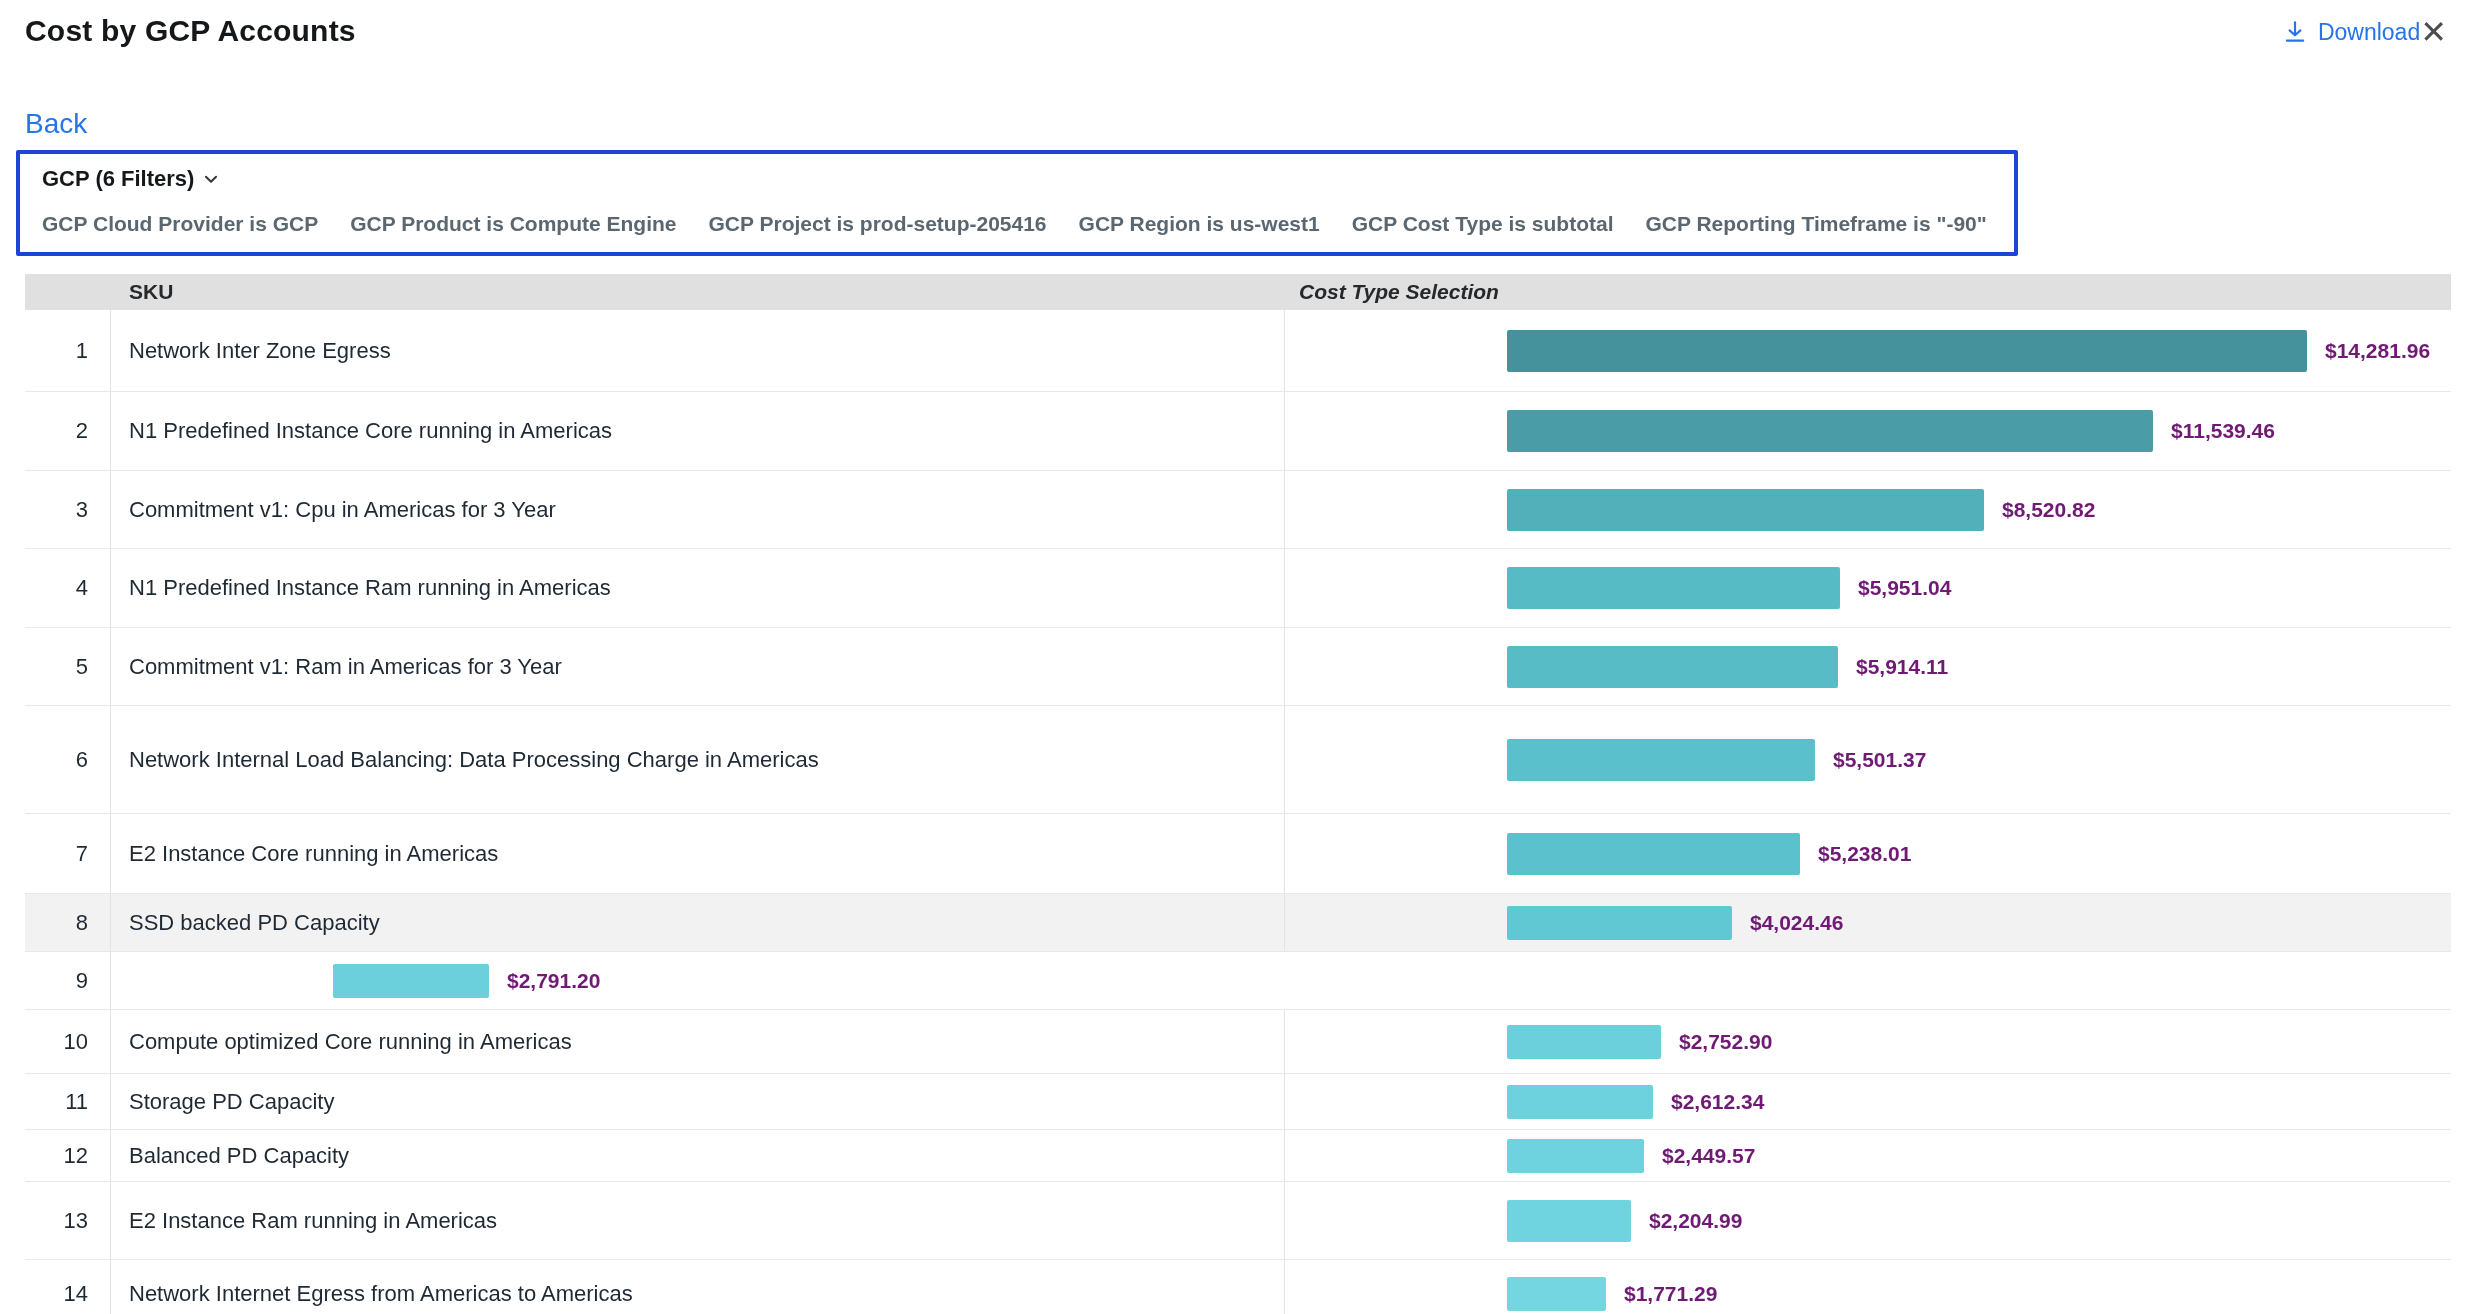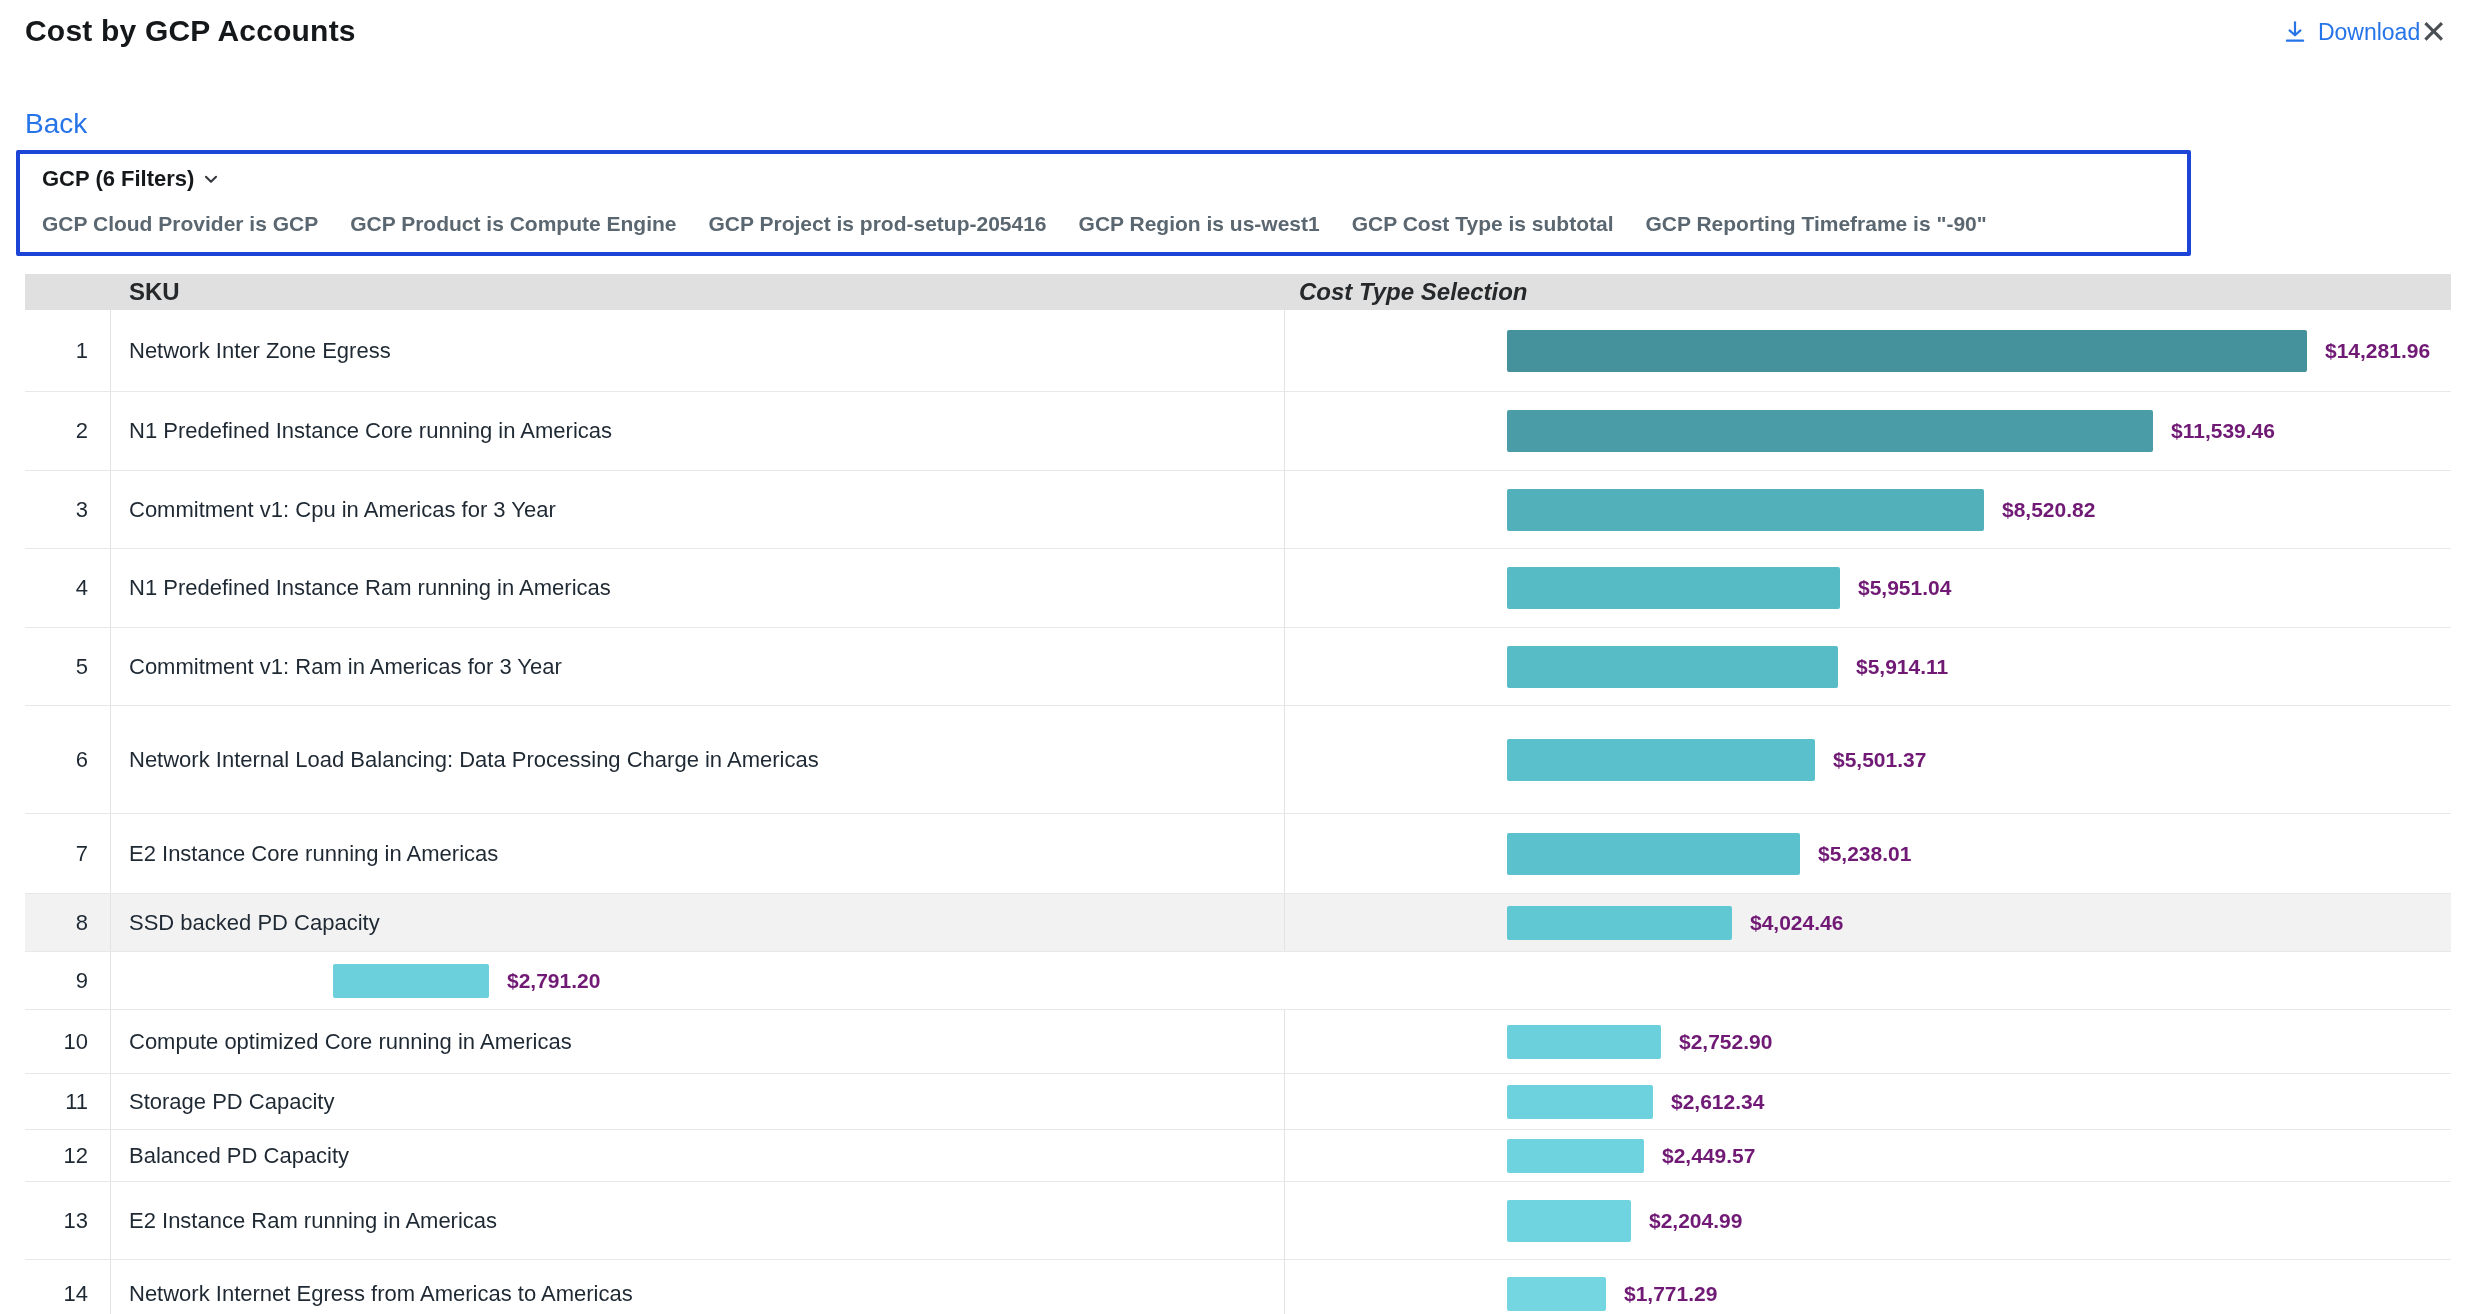--- a/index.html
+++ b/index.html
@@ -34,21 +34,21 @@
 
   
   .back-link {
     display: inline-block; margin: 60px 0 10px 25px;
     color: #2574e8; font-size: 28px; cursor: pointer; text-decoration: none;
   }
 
   
   .filterbox {
     margin-left: 16px;
-    width: 2175px;
+    width: 2002px;
     border: 4px solid #1c45d8;
     padding: 12px 18px 16px 22px;
     border-radius: 2px;
   }
   .fsummary {
     display: flex; align-items: center; gap: 8px;
     font-size: 22px; font-weight: 700; color: #15181b;
     cursor: pointer; width: fit-content;
   }
   .fitems {
@@ -57,21 +57,21 @@
     font-size: 21px; font-weight: 700; color: #5b6770;
     white-space: nowrap;
   }
   .fitem { cursor: pointer; }
 
   
   .table { margin: 18px 25px 0 25px; }
   .thead {
     display: grid; grid-template-columns: 86px 1174px 1fr;
     background: #e0e0e0; height: 36px; align-items: center;
-    font-size: 24px; font-weight: 700; color: #26292c;
+    font-size: 21px; font-weight: 700; color: #26292c;
   }
   .thead .hd-sku { padding-left: 18px; }
   .thead .hd-cost { padding-left: 14px; font-style: italic; }
 
   .trow {
     display: grid; grid-template-columns: 86px 1174px 1fr;
     border-bottom: 1px solid #e8e8e8;
     background: #ffffff;
   }
   .trow.highlight { background: #f2f2f2; }

